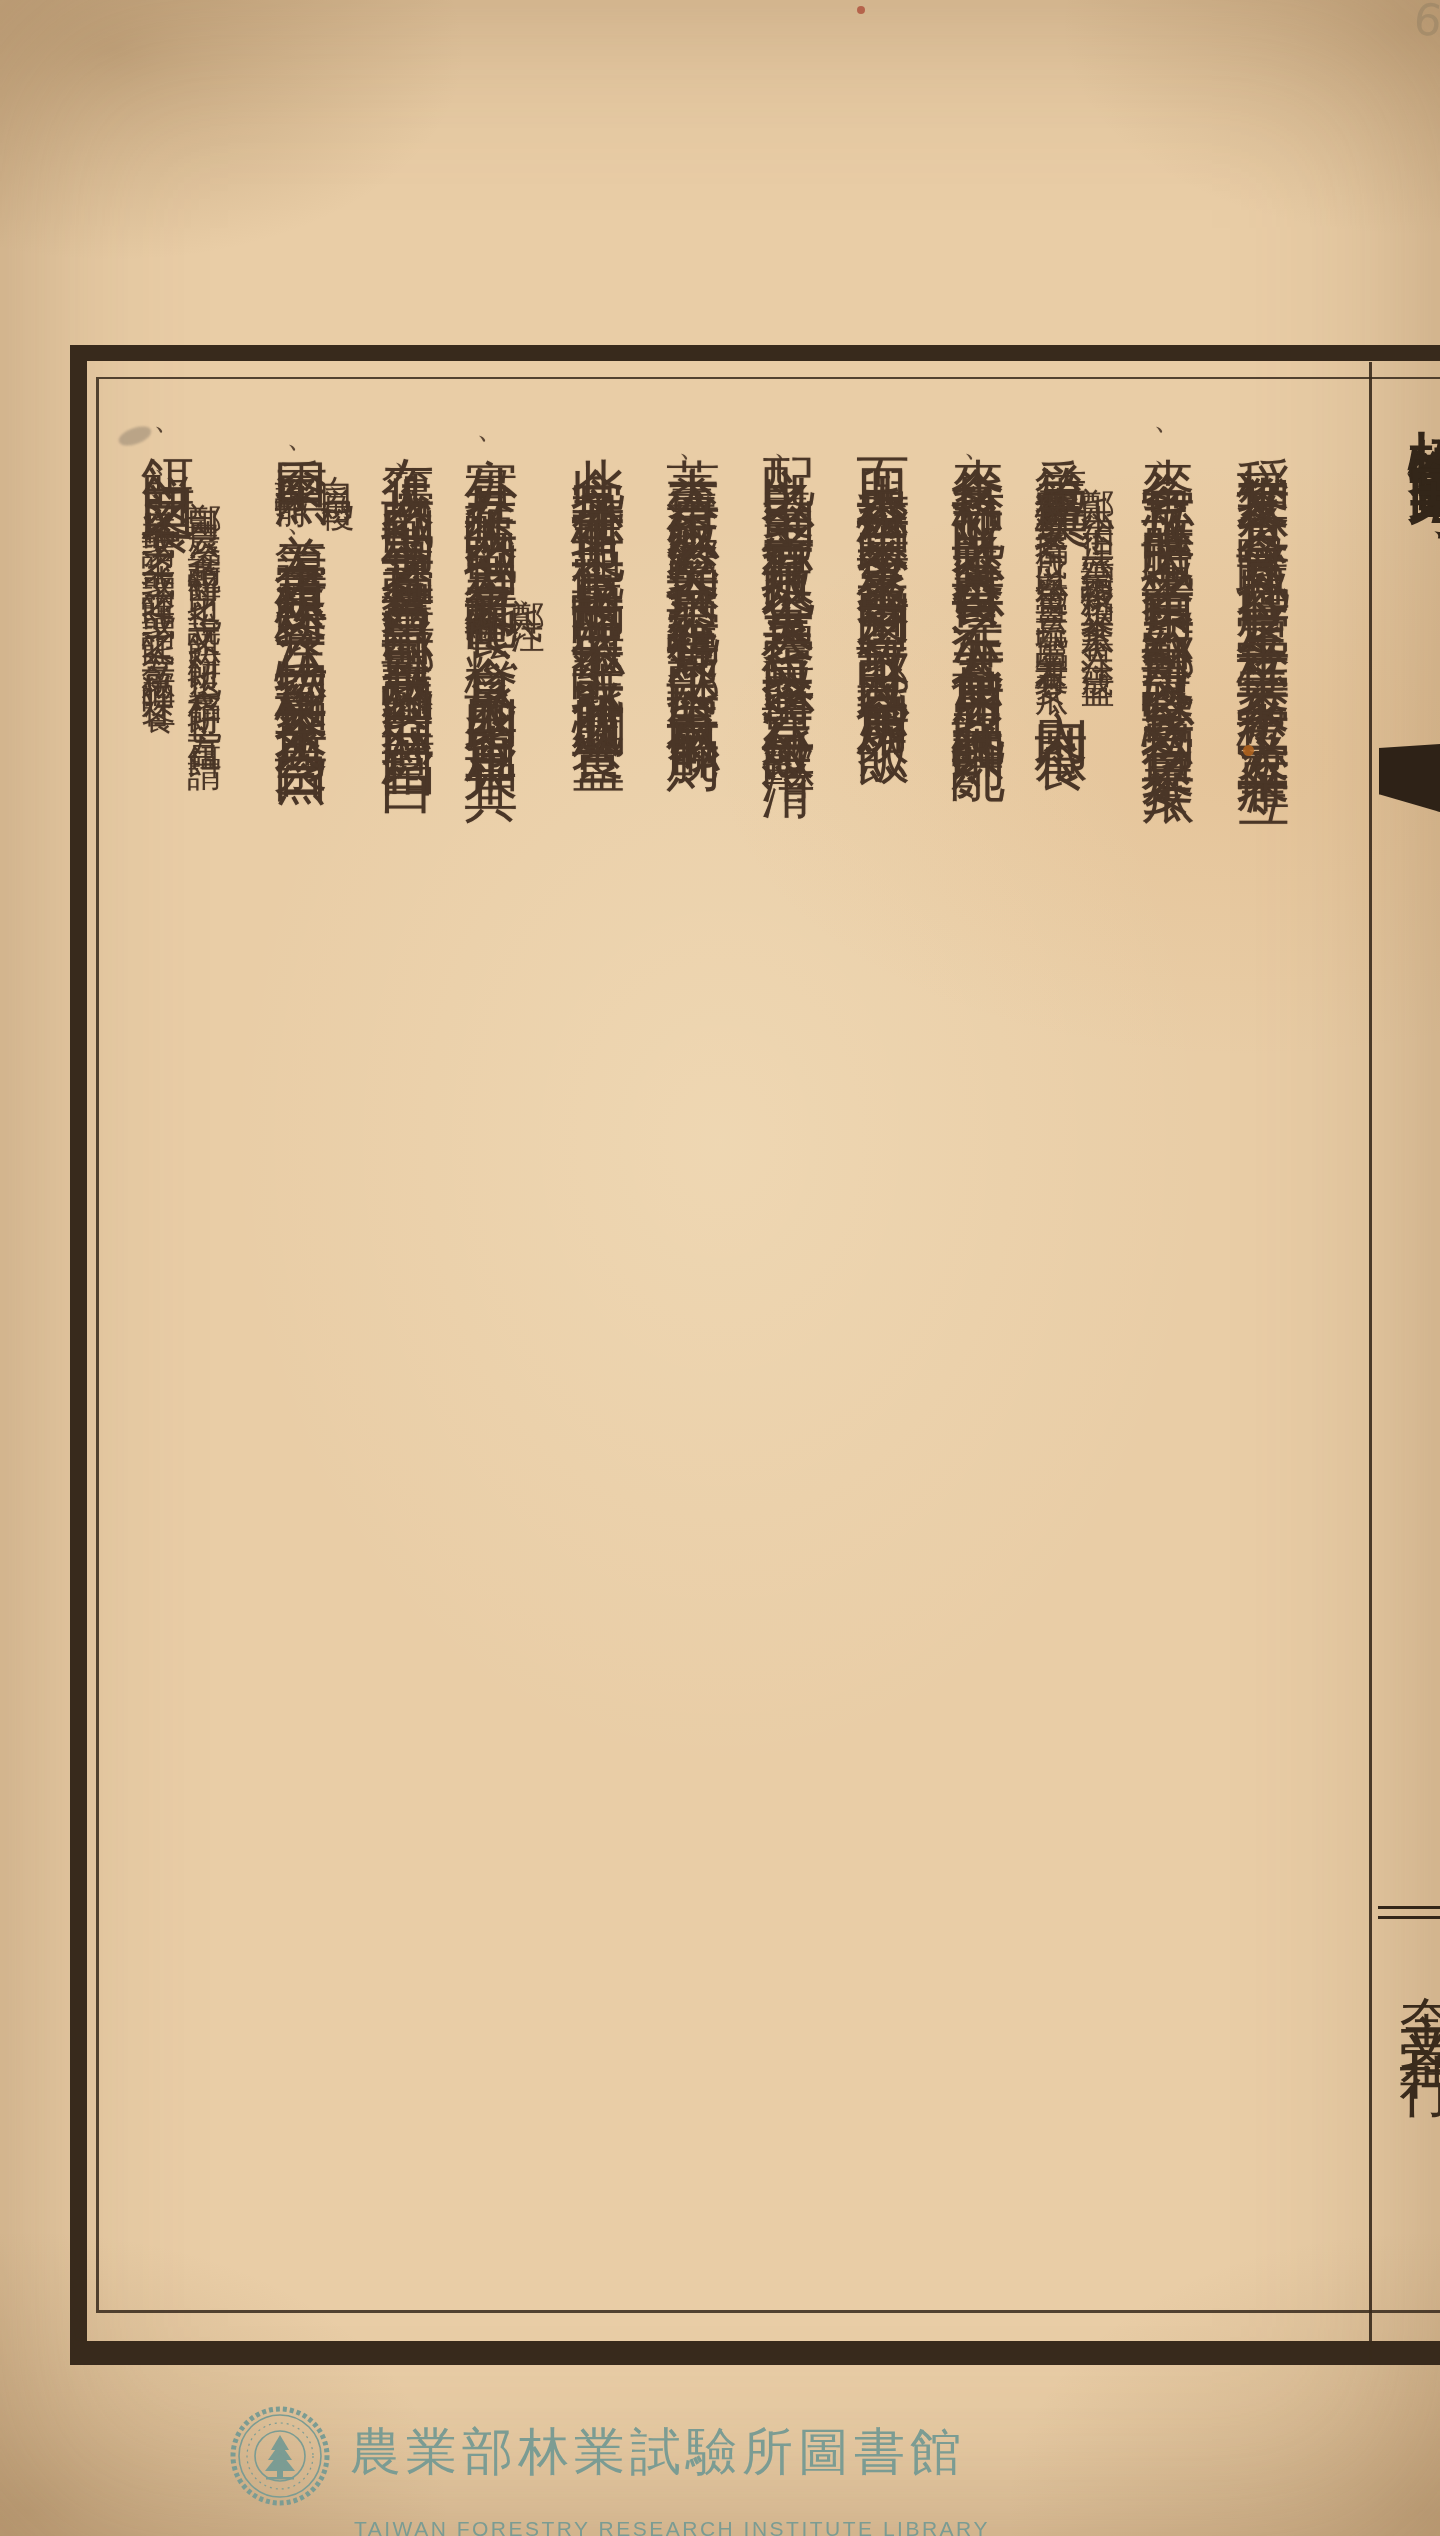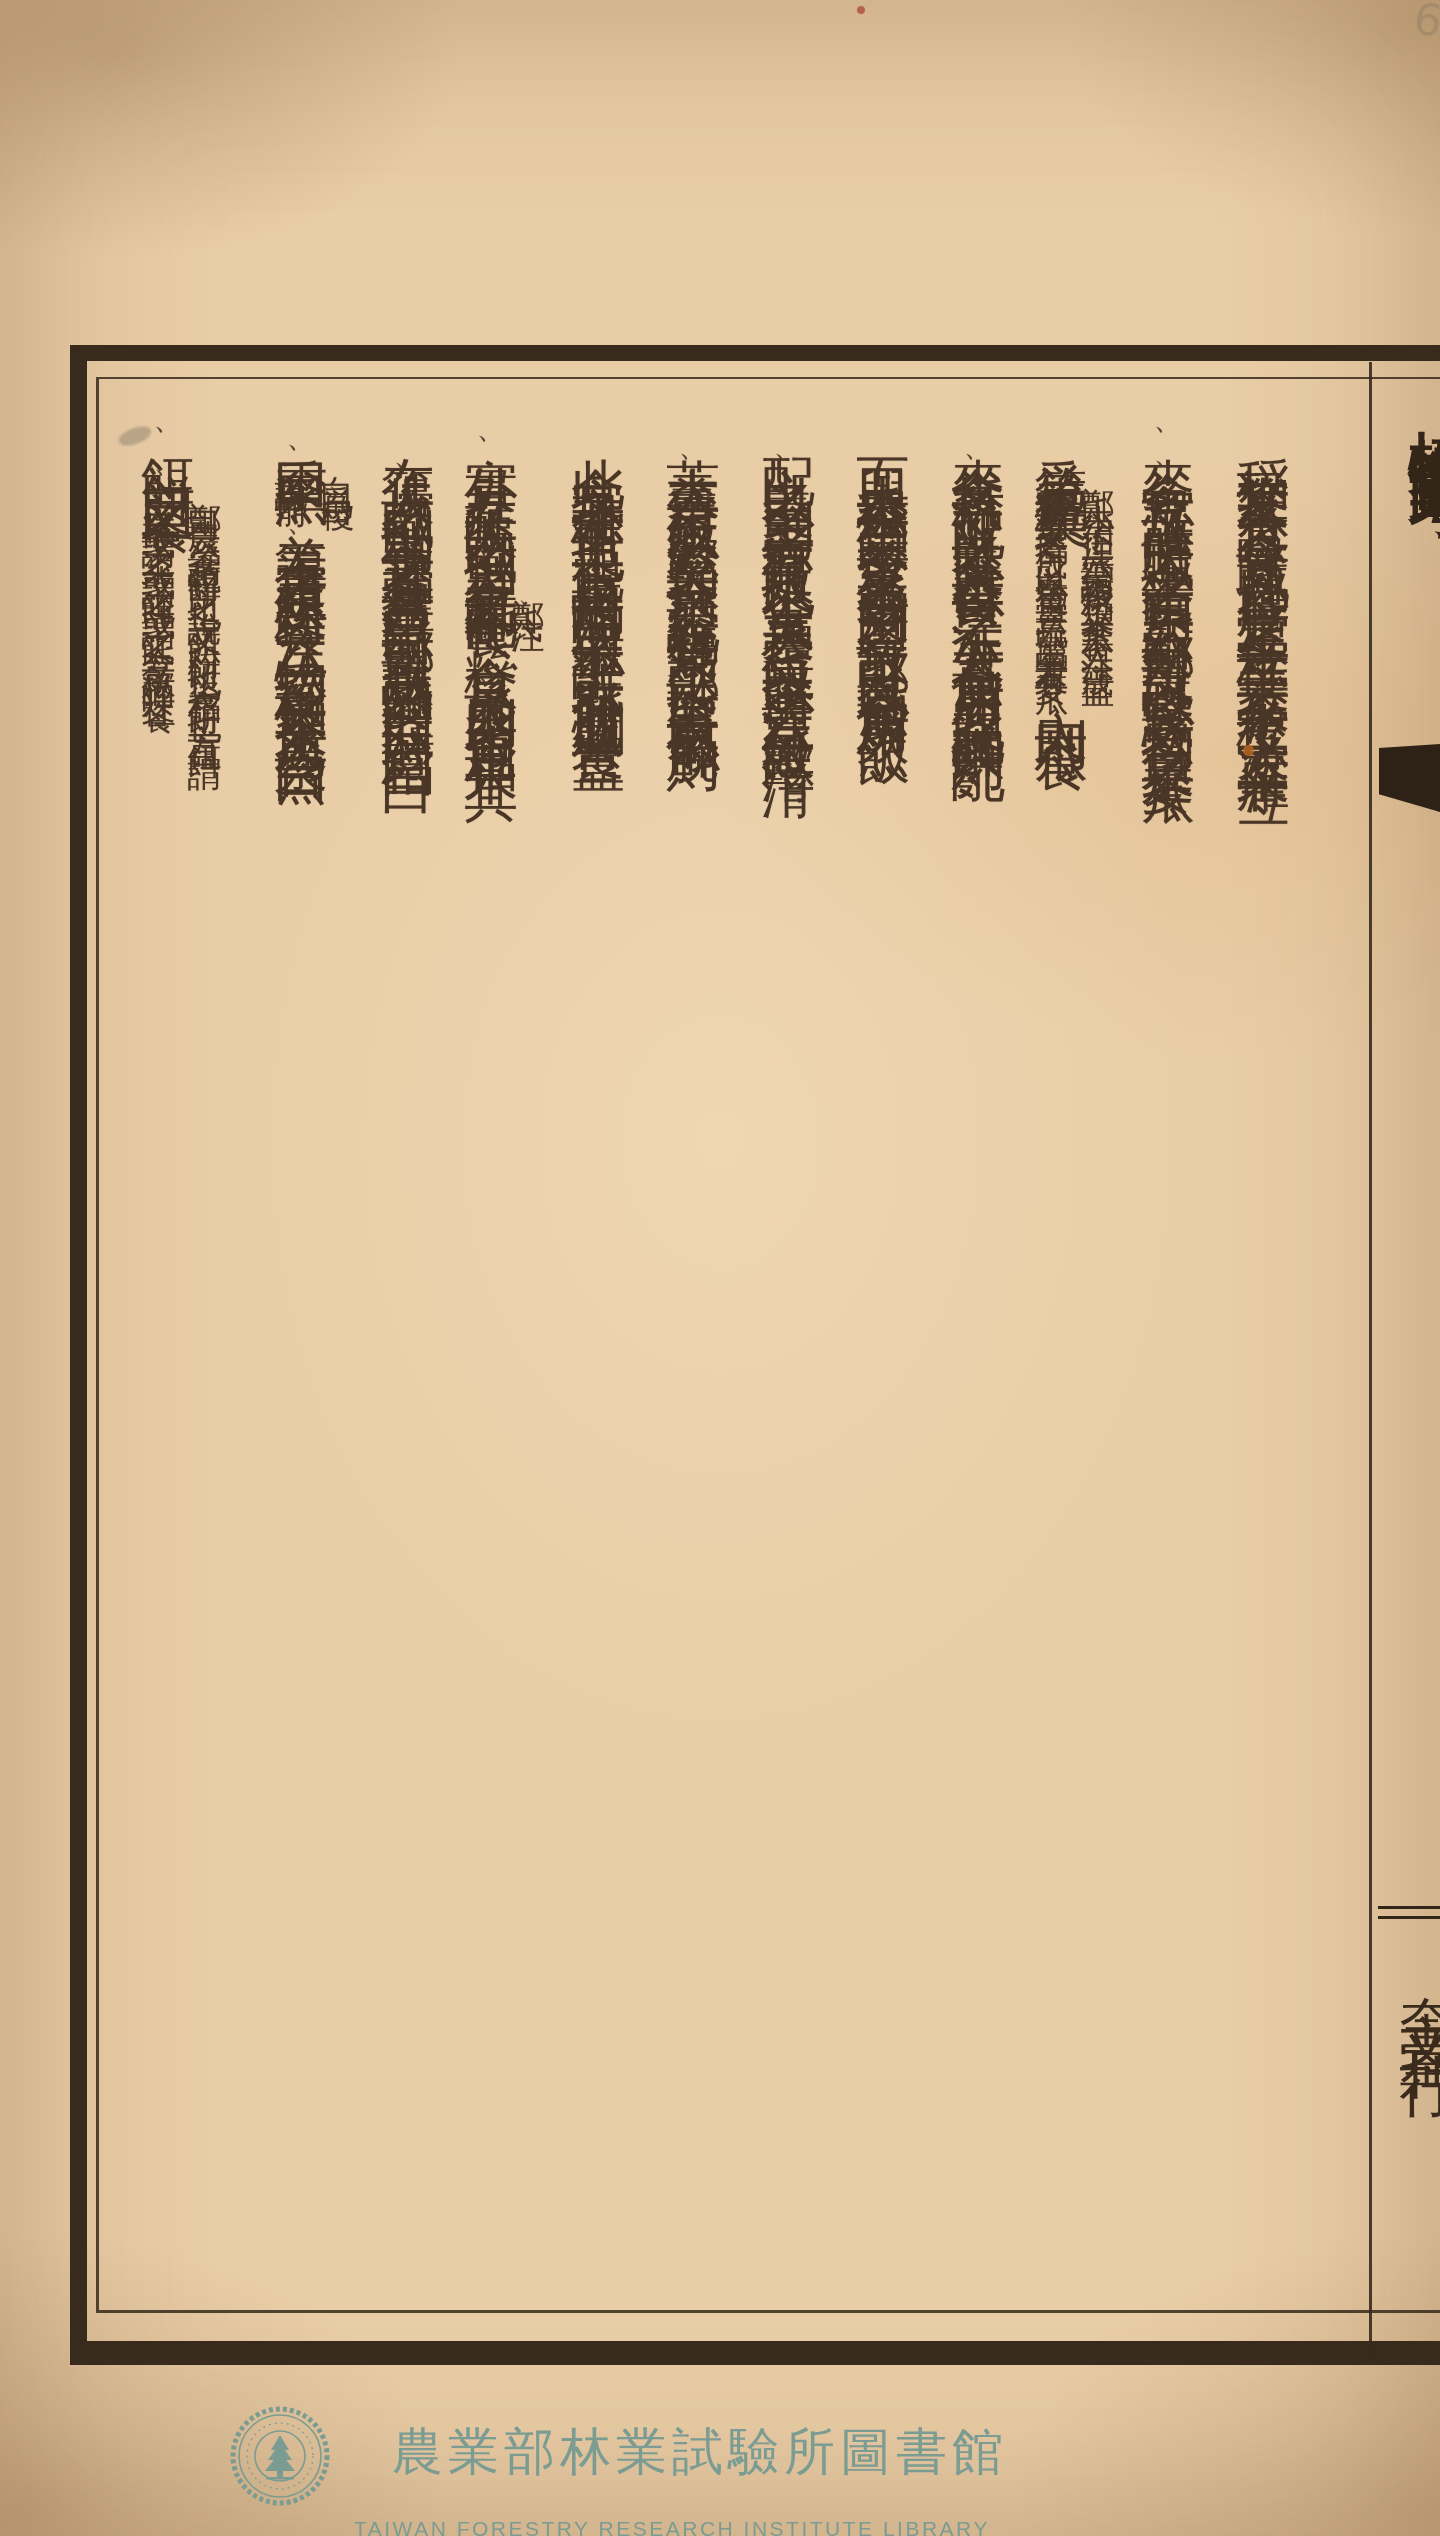--- a/index.html
+++ b/index.html
@@ -69,21 +69,21 @@
   .publisher-col{
     position:absolute; left:1380px; top:1952px;
     font-size:56px; letter-spacing:17px; line-height:96px;
     color:#3a2b1c;
   }
   
   .stamp{ position:absolute; left:228px; top:2404px; color:var(--stamp,#7b9c93); }
   .stamp-cn{
     position:absolute; left:122px; top:14px; width:700px;
     font-size:51px; letter-spacing:5px; white-space:nowrap;
-    color:var(--stamp,#7b9c93); font-family:"DejaVu Serif","Liberation Serif",serif;text-align:center;
+    color:var(--stamp,#7b9c93); font-family:"DejaVu Serif","Liberation Serif",serif;
   }
   .stamp-en{
     position:absolute; left:126px; top:76px; width:760px;
     font-size:21px; letter-spacing:2.5px; white-space:nowrap;
     color:var(--stamp,#7b9c93); font-family:"Liberation Sans","DejaVu Sans",sans-serif;margin-top:37px;
   }
   
   .stain{ position:absolute; border-radius:50%; }
   .mark6{
     position:absolute; left:1414px; top:-6px; font-size:44px; color:#8a7a5f;

